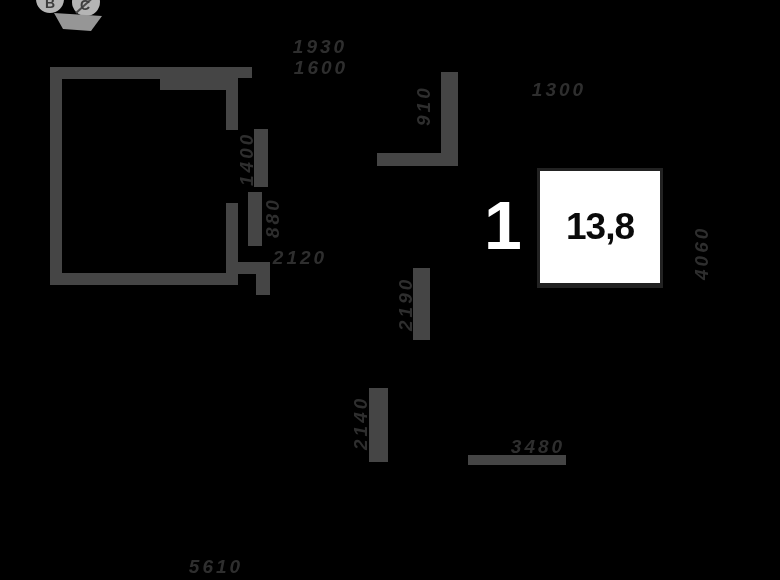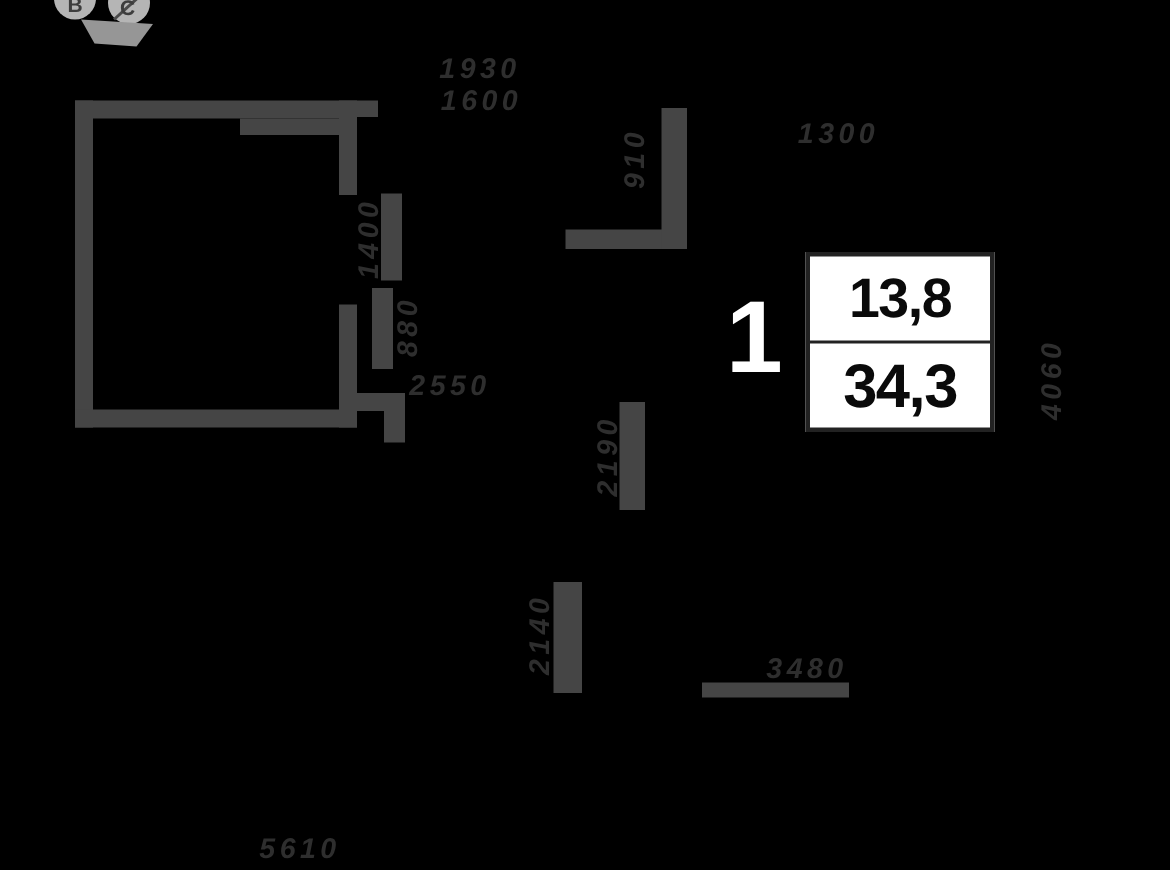--- a/index.html
+++ b/index.html
@@ -70,26 +70,25 @@
   <div class="wall" style="left:413px;top:268px;width:17px;height:72px;"></div>
   <div class="wall" style="left:369px;top:388px;width:19px;height:74px;"></div>
   <div class="wall" style="left:468px;top:455px;width:98px;height:10px;"></div>
 
   <div class="dim" style="left:286px;top:37px;width:68px;">1930</div>
   <div class="dim" style="left:288px;top:58px;width:66px;">1600</div>
   <div class="dim" style="left:524px;top:80px;width:70px;">1300</div>
   <div class="dim dim-v" style="left:414px;top:78px;height:56px;">910</div>
   <div class="dim dim-v" style="left:237px;top:132px;height:54px;">1400</div>
   <div class="dim dim-v" style="left:263px;top:193px;height:50px;">880</div>
-  <div class="dim" style="left:266px;top:248px;width:68px;">2550</div>
+  <div class="dim" style="left:266px;top:248px;width:68px;">2120</div>
   <div class="dim dim-v" style="left:396px;top:273px;height:62px;">2190</div>
   <div class="dim dim-v" style="left:351px;top:392px;height:62px;">2140</div>
   <div class="dim" style="left:477px;top:437px;width:70px;margin-left:26px;">3480</div>
-  <div class="dim" style="left:161px;top:557px;width:78px;">5610</div>
+  <div class="dim" style="left:177px;top:557px;width:78px;">5610</div>
   <div class="dim dim-v" style="left:692px;top:221px;height:64px;">4060</div>
 
   <div class="unit-number">1</div>
   <div class="area-box">
     <div class="area-cell top">13,8</div>
-    <div class="area-cell bottom">34,3</div>
   </div>
 
 </div>
 
 </body></html>

